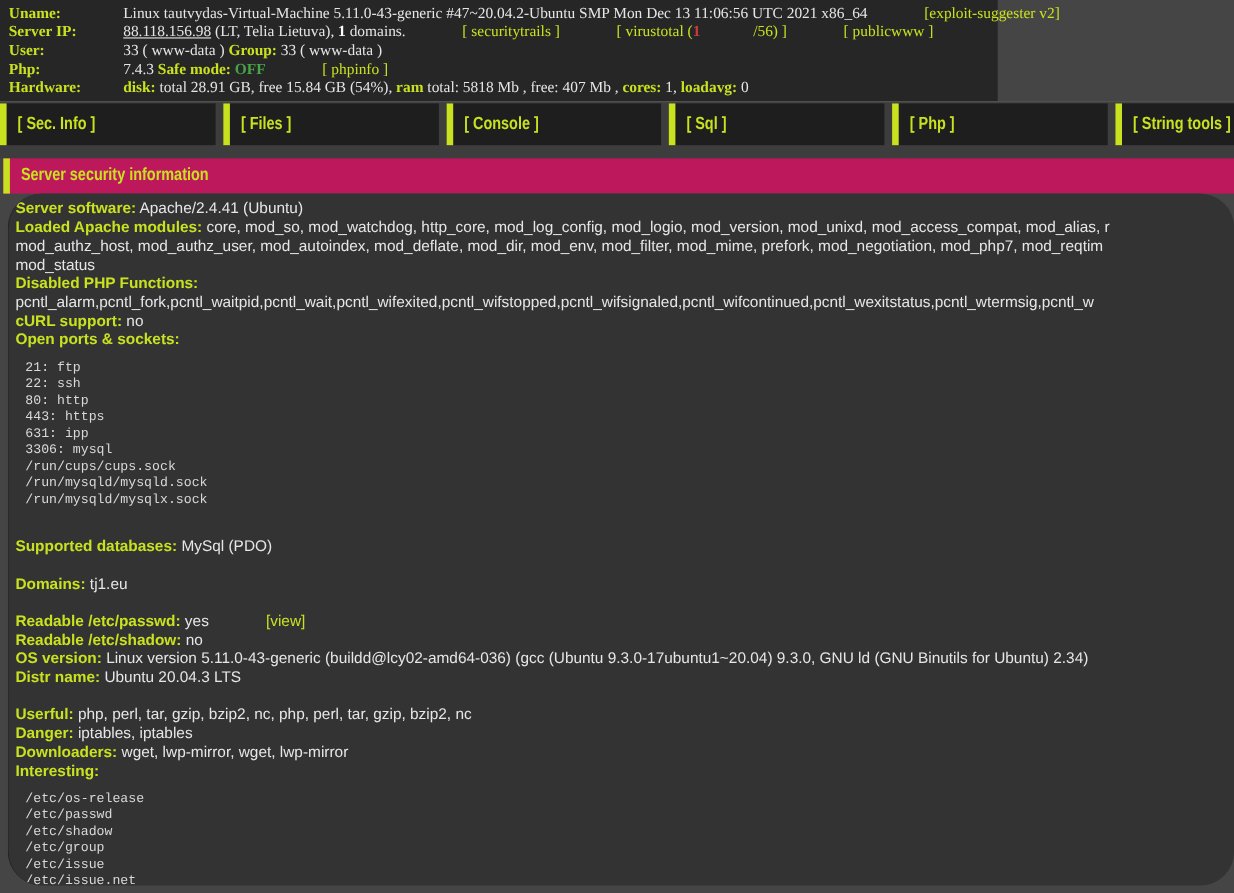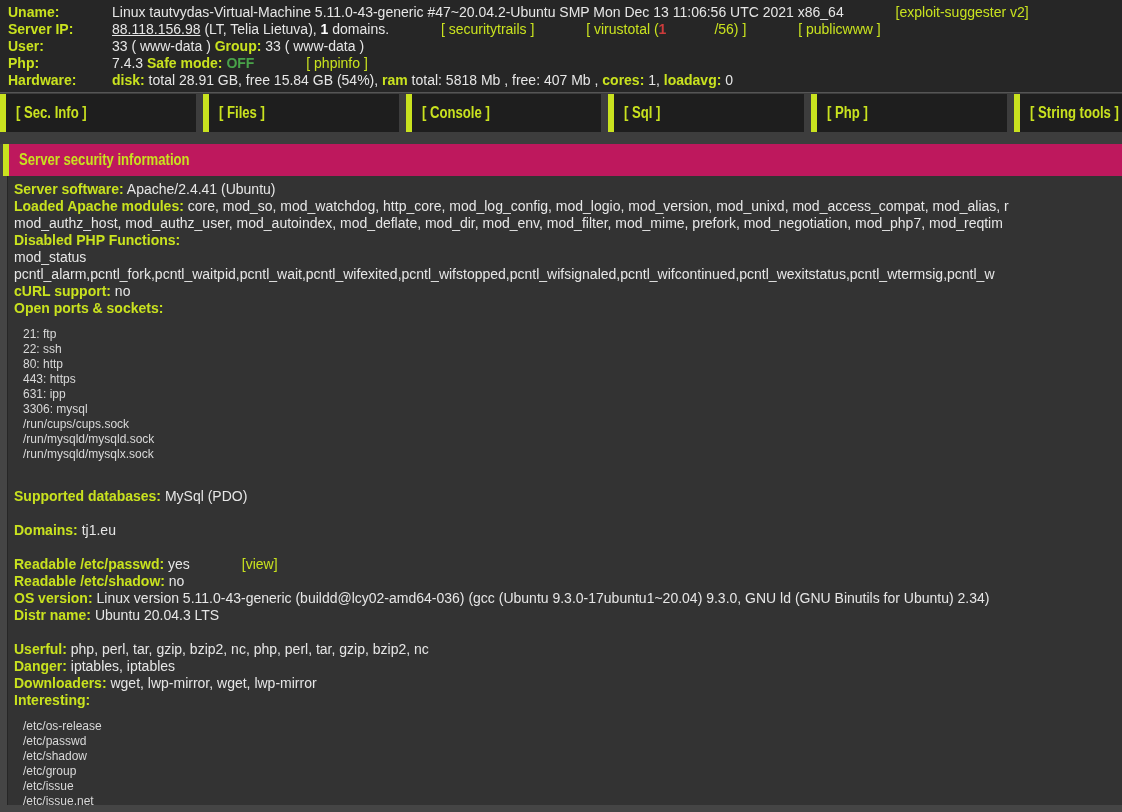--- a/index.html
+++ b/index.html
@@ -1,21 +1,21 @@
 <!DOCTYPE html>
 <html style="--accent: #c9e21f;"><head>
 <meta charset="utf-8">
 <style>
   * { margin:0; padding:0; box-sizing:border-box; }
   html,body { width:1122px; height:812px; overflow:hidden; background:#454545;
               font-family:"Liberation Sans", sans-serif; }
   :root { --accent:#c9e21f; --txt:#e6e6e6; }
 
   
-  .info-panel { background:#262626; padding:4px 0 3px 8px; width:1122px; }
+  .info-panel { background:#262626; padding:4px 0 3px 8px; width:907px;font-family:Liberation Serif, serif; }
   .info-row { display:flex; line-height:17px; font-size:14px; white-space:nowrap; }
   .info-row .rowlabel { width:104px; flex:0 0 104px; color:var(--accent); font-weight:bold; }
   .info-row .rowvalue { color:var(--txt); }
 
   .t   { color:var(--txt); }
   .lbl { color:var(--accent); font-weight:bold; }
   .lnk { color:var(--accent); text-decoration:none; cursor:pointer;padding-left:48px; }
   .ulnk{ color:var(--txt); text-decoration:underline; cursor:pointer;text-align:center; }
   .bld { color:#ffffff; font-weight:bold; }
   .grn { color:#49a349; font-weight:bold; }
@@ -33,24 +33,24 @@
   .gapband { background:#3d3d3d; height:12px; width:1122px; }
 
   
   .section-bar { background:#be185d; border-left:6px solid var(--accent); height:32px;
                  margin-left:3px; display:flex; align-items:center; padding-left:10px; }
   .section-title { color:var(--accent); font-weight:bold; font-size:16px;
                    display:inline-block; transform:scaleX(0.82); transform-origin:left center; }
 
   
   .content { background:#333333; margin-left:7px; border-left:1px solid #262626;
-             height:629px; padding:5px 0 0 6px; overflow:hidden; }
+             height:629px; padding:5px 0 0 6px; overflow:hidden;border-radius:31px; }
   .line { font-size:14px; line-height:17px; color:var(--txt); }
   .line.nowrap { white-space:nowrap; overflow:hidden; }
-  .mono { font-family:Liberation Sans, sans-serif; font-size:12px; line-height:15px;
+  .mono { font-family:Liberation Mono, monospace; font-size:12px; line-height:15px;
           color:#d9d9d9; margin:10px 0 26px 0; padding-left:9px; white-space:pre; }
 </style>
 </head>
 <body>
 
 <div class="info-panel" id="info-panel">
     <div class="info-row">
       <span class="rowlabel">Uname:</span>
       <span class="rowvalue"><span class="t">Linux tautvydas-Virtual-Machine 5.11.0-43-generic #47~20.04.2-Ubuntu SMP Mon Dec 13 11:06:56 UTC 2021 x86_64 </span><a class="lnk">[exploit-suggester v2]</a></span>
     </div>
@@ -96,22 +96,22 @@
 <div class="gapband"></div>
 
 <div class="section-bar">
   <span class="section-title">Server security information</span>
 </div>
 
 <div class="content" id="content">
     <div class="line"><span class="lbl">Server software:</span><span class="t"> Apache/2.4.41 (Ubuntu)</span></div>
     <div class="line nowrap"><span class="lbl">Loaded Apache modules:</span><span class="t"> core, mod_so, mod_watchdog, http_core, mod_log_config, mod_logio, mod_version, mod_unixd, mod_access_compat, mod_alias, r</span></div>
     <div class="line nowrap"><span class="t">mod_authz_host, mod_authz_user, mod_autoindex, mod_deflate, mod_dir, mod_env, mod_filter, mod_mime, prefork, mod_negotiation, mod_php7, mod_reqtim</span></div>
+    <div class="line"><span class="t">mod_status</span></div>
     <div class="line"><span class="lbl">Disabled PHP Functions:</span></div>
-    <div class="line"><span class="t">mod_status</span></div>
     <div class="line nowrap"><span class="t">pcntl_alarm,pcntl_fork,pcntl_waitpid,pcntl_wait,pcntl_wifexited,pcntl_wifstopped,pcntl_wifsignaled,pcntl_wifcontinued,pcntl_wexitstatus,pcntl_wtermsig,pcntl_w</span></div>
     <div class="line"><span class="lbl">cURL support:</span><span class="t"> no</span></div>
     <div class="line"><span class="lbl">Open ports &amp; sockets:</span></div>
     <div class="mono">21: ftp
 22: ssh
 80: http
 443: https
 631: ipp
 3306: mysql
 /run/cups/cups.sock

